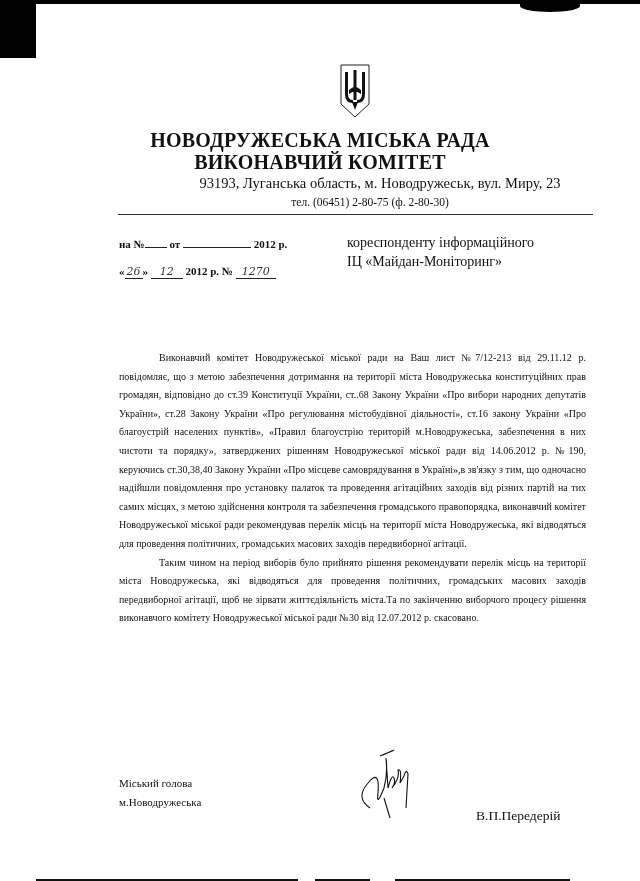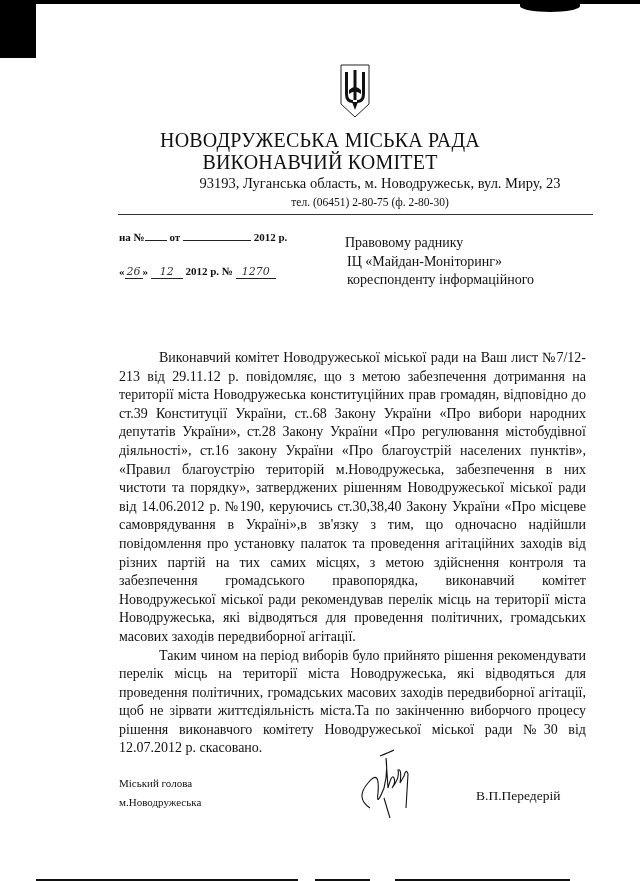--- a/index.html
+++ b/index.html
@@ -6,33 +6,33 @@
     body {
       width: 640px; height: 881px; position: relative; overflow: hidden;
       background: #ffffff; color: #111;
       font-family: "Liberation Serif", "DejaVu Serif", serif;
     }
     .abs { position: absolute; }
     .scan-top { left: 0; top: 0; width: 640px; height: 4px; background: #000; }
     .scan-corner { left: 0; top: 0; width: 36px; height: 58px; background: #000; }
     .scan-blob { left: 520px; top: 0; width: 60px; height: 12px; background: #000; border-radius: 0 0 50% 50%; }
     .emblem { left: 340px; top: 64px; width: 30px; height: 54px; }
-    .hdr-title { left: 0; width: 640px; text-align: center; font-weight: normal; font-size: 20px; letter-spacing: 0.2px; }
+    .hdr-title { left: 0; width: 640px; text-align: center; font-weight: bold; font-size: 20px; letter-spacing: 0.2px; }
     .hdr-addr { left: 0; width: 640px; text-align: center; font-size: 14.5px; }
     .hdr-tel { left: 0; width: 640px; text-align: center; font-size: 11.5px; }
     .rule { height: 1px; background: #333; }
     .ref { font-size: 11px; font-weight: bold; }
     .hand { font-family: "DejaVu Serif", serif; font-style: italic; font-weight: normal; font-size: 11px; color: #333; border-bottom: 1px solid #222; display: inline-block; text-align: center; }
     .blank { display: inline-block; border-bottom: 1px solid #222; }
     .addressee { left: 345px; top: 234px; font-size: 14px; line-height: 18.6px; }
     .addressee div { white-space: nowrap; }
-    .body-text { left: 119px; top: 349px; width: 467px; font-size: 14px; line-height: 18.6px; text-align: justify; }
+    .body-text { left: 119px; top: 349px; width: 467px; font-size: 10px; line-height: 18.6px; text-align: justify; }
     .body-text p { margin: 0; text-indent: 40px; }
     .sig-left { left: 119px; top: 774px; font-size: 11px; line-height: 19px; }
-    .sig-right { left: 476px; top: 788px; font-size: 13.5px; }
+    .sig-right { left: 476px; top: 808px; font-size: 13.5px; }
     .signature { left: 350px; top: 748px; width: 70px; height: 72px; }
     .bottom-rule { height: 2px; background: #111; top: 879px; }
   </style>
 </head>
 <body>
 
 <div class="abs scan-top"></div>
 <div class="abs scan-corner"></div>
 <div class="abs scan-blob"></div>
 
@@ -53,31 +53,30 @@
 <div class="abs hdr-tel" style="top:196px; left:50px;">тел. (06451) 2-80-75 (ф. 2-80-30)</div>
 
 <div class="abs rule" style="left:118px; top:214px; width:475px;"></div>
 
 <div class="abs ref" style="left:119px; top:218px;">
   <span>«</span><span class="hand" style="width:18px;">26</span><span>»</span>
   <span class="hand" style="width:32px;">12</span>
   <span>2012 р. №</span>
   <span class="hand" style="width:40px;margin-top:47px;">1270</span>
 </div>
-<div class="abs ref" style="left:119px; top:231px;text-align:center;">
+<div class="abs ref" style="left:119px; top:238px;text-align:center;">
   <span>на №</span><span class="blank" style="width:22px;"></span>
   <span>от</span>
   <span class="blank" style="width:68px;"></span>
   <span>2012 р.</span>
 </div>
 
 <div class="abs addressee">
-  <div>Правовому раднику</div>
+  <div style="padding-left:2px;">кореспонденту інформаційного</div>
   <div style="padding-left:2px;">ІЦ «Майдан-Моніторинг»</div>
-  <div style="padding-left:2px;">кореспонденту інформаційного</div>
 </div>
 
 <div class="abs body-text">
   <p>Виконавчий комітет Новодружеської міської ради  на Ваш лист №7/12-213 від 29.11.12 р.  повідомляє, що з метою забезпечення дотримання на території міста  Новодружеська конституційних прав громадян, відповідно до ст.39 Конституції України, ст..68 Закону України  «Про вибори народних депутатів України», ст.28 Закону України «Про регулювання містобудівної діяльності», ст.16 закону України «Про благоустрій населених пунктів», «Правил благоустрію територій м.Новодружеська, забезпечення в них чистоти та порядку», затверджених рішенням Новодружеської міської ради від 14.06.2012 р. №190, керуючись ст.30,38,40 Закону України «Про місцеве самоврядування в Україні»,в зв'язку з тим, що одночасно надійшли повідомлення про установку палаток та проведення агітаційних заходів від різних партій на тих самих місцях, з метою  здійснення контроля та забезпечення  громадського правопорядка, виконавчий комітет Новодружеської міської ради   рекомендував   перелік місць на території міста Новодружеська, які відводяться для проведення політичних, громадських масових заходів передвиборної агітації.</p>
   <p>Таким чином на період виборів було прийнято рішення рекомендувати   перелік місць на території міста Новодружеська, які відводяться для проведення політичних, громадських масових заходів передвиборної агітації, щоб не зірвати життєдіяльність міста.Та по закінченню виборчого процесу  рішення  виконавчого комітету Новодружеської міської ради №30 від 12.07.2012 р. скасовано.</p>
 </div>
 
 <div class="abs sig-left">
   <div>Міський голова</div>
   <div>м.Новодружеська</div>

